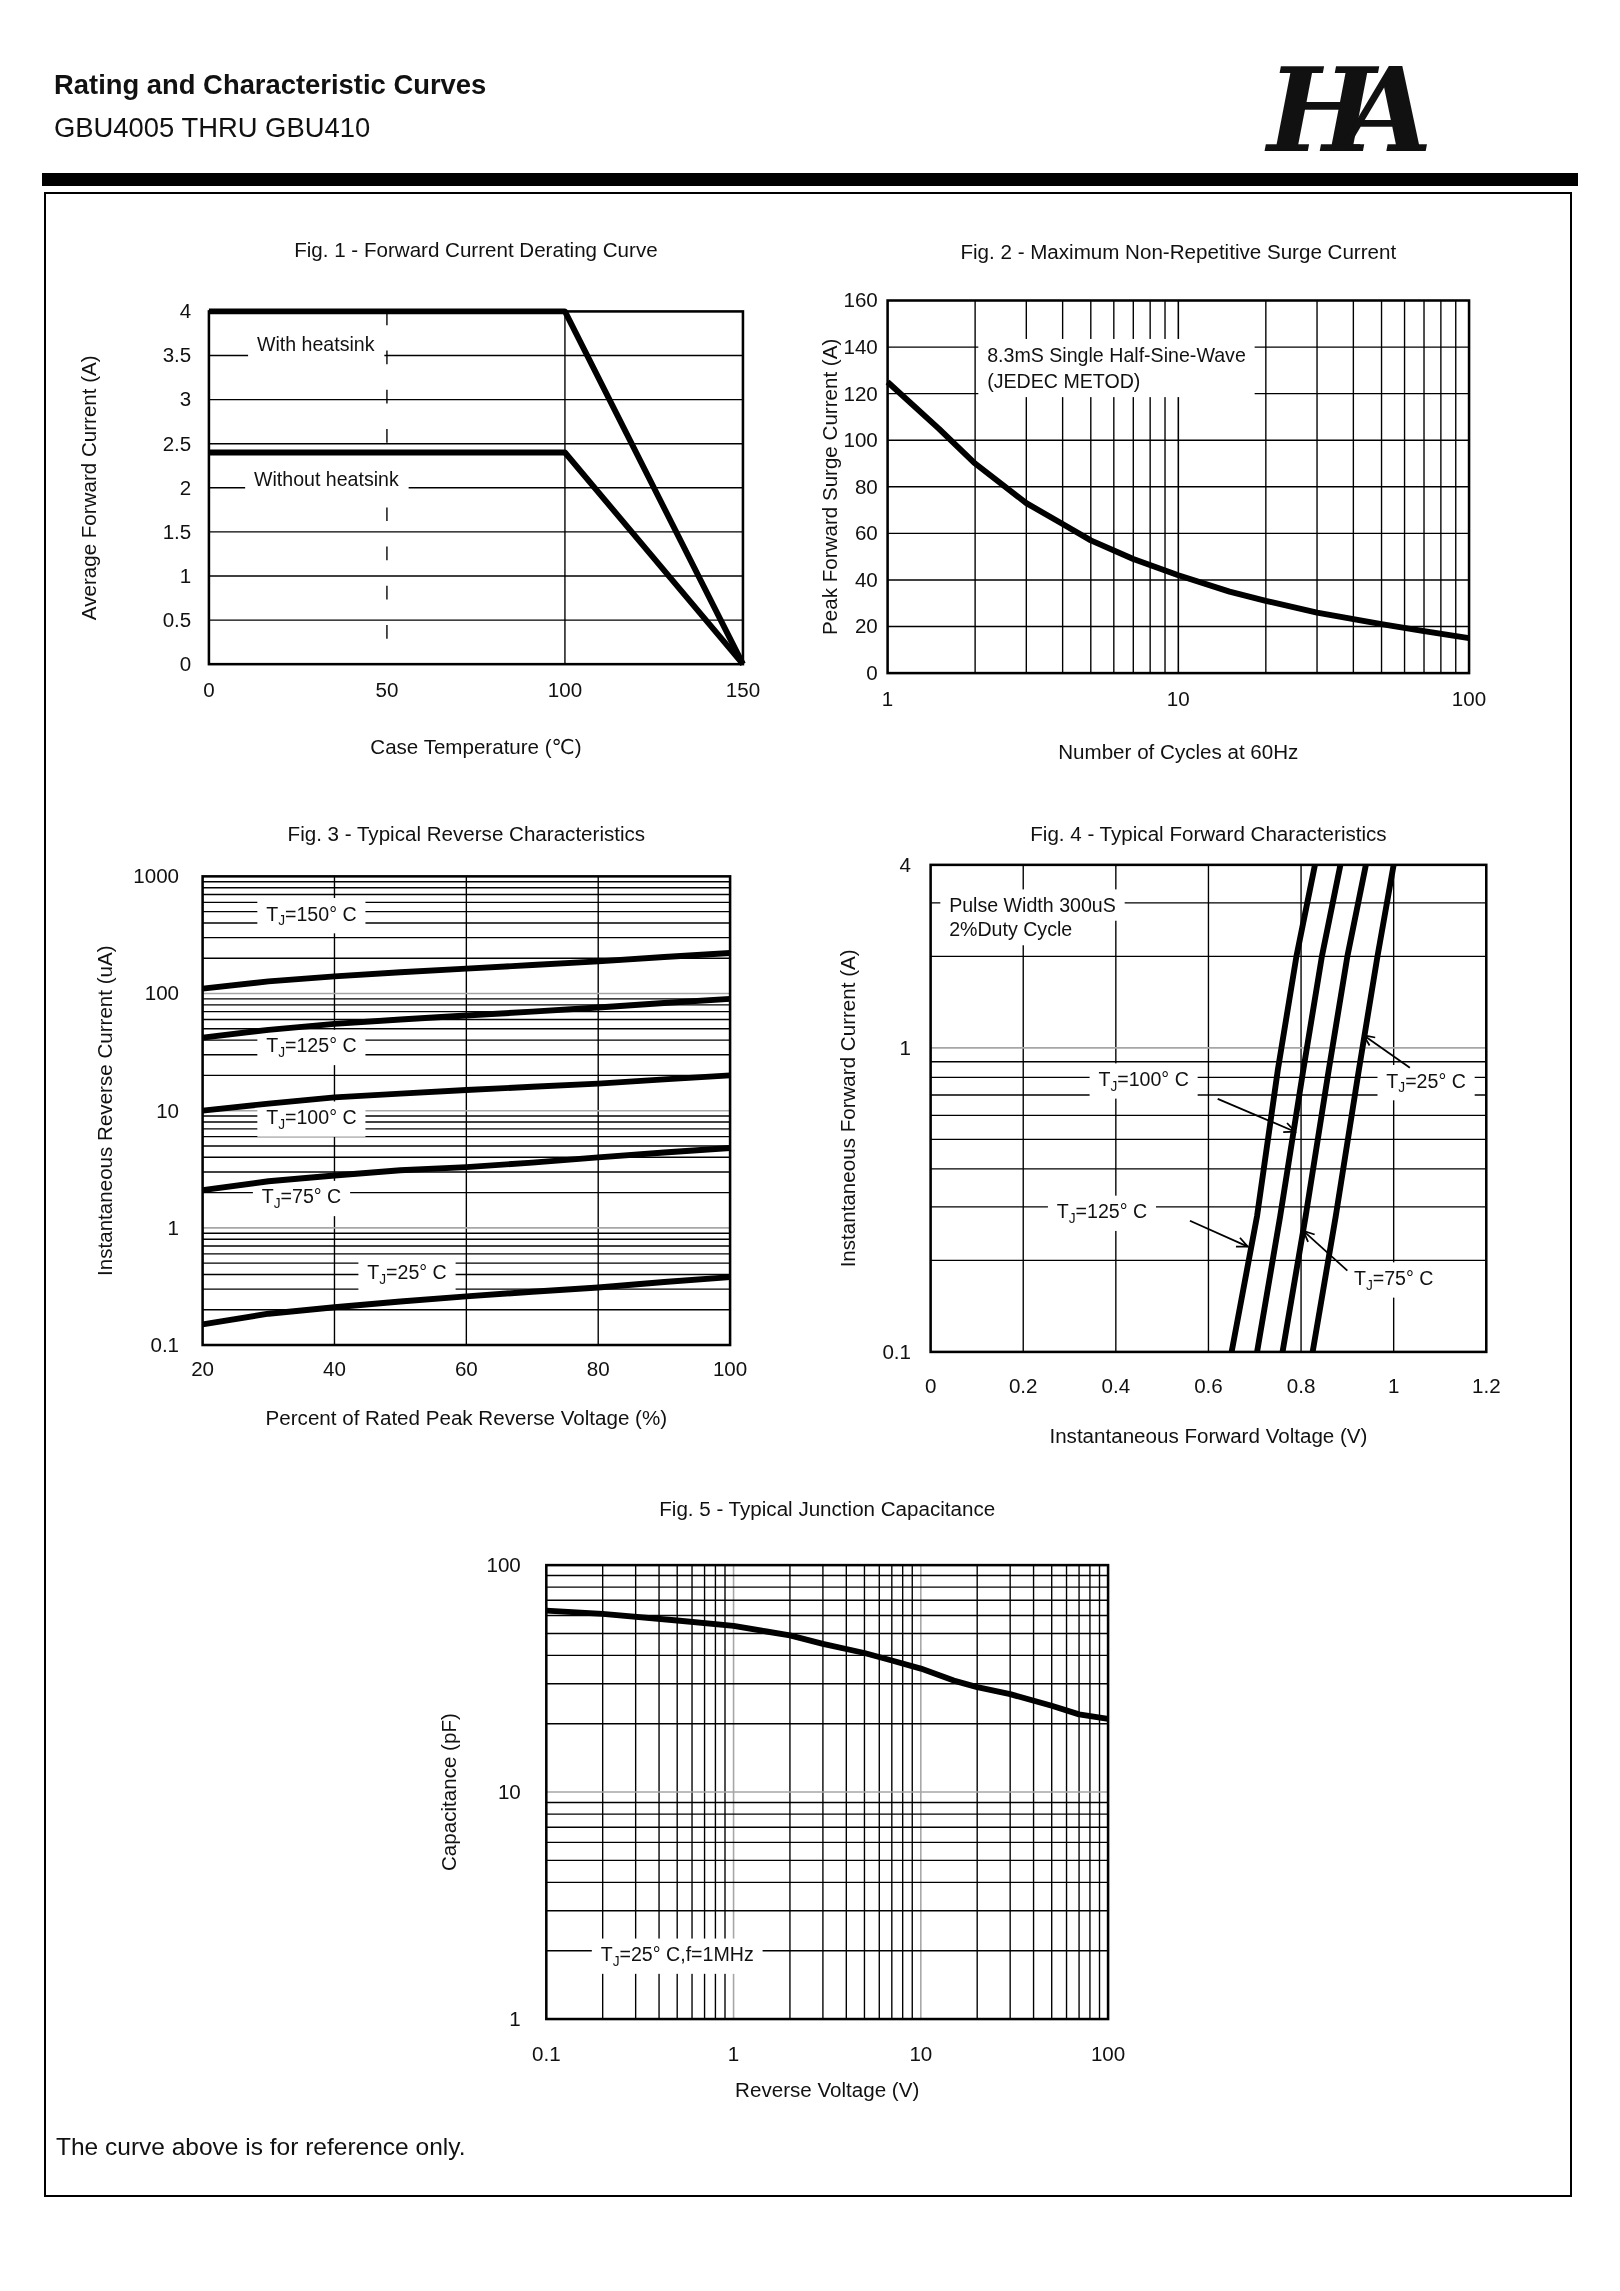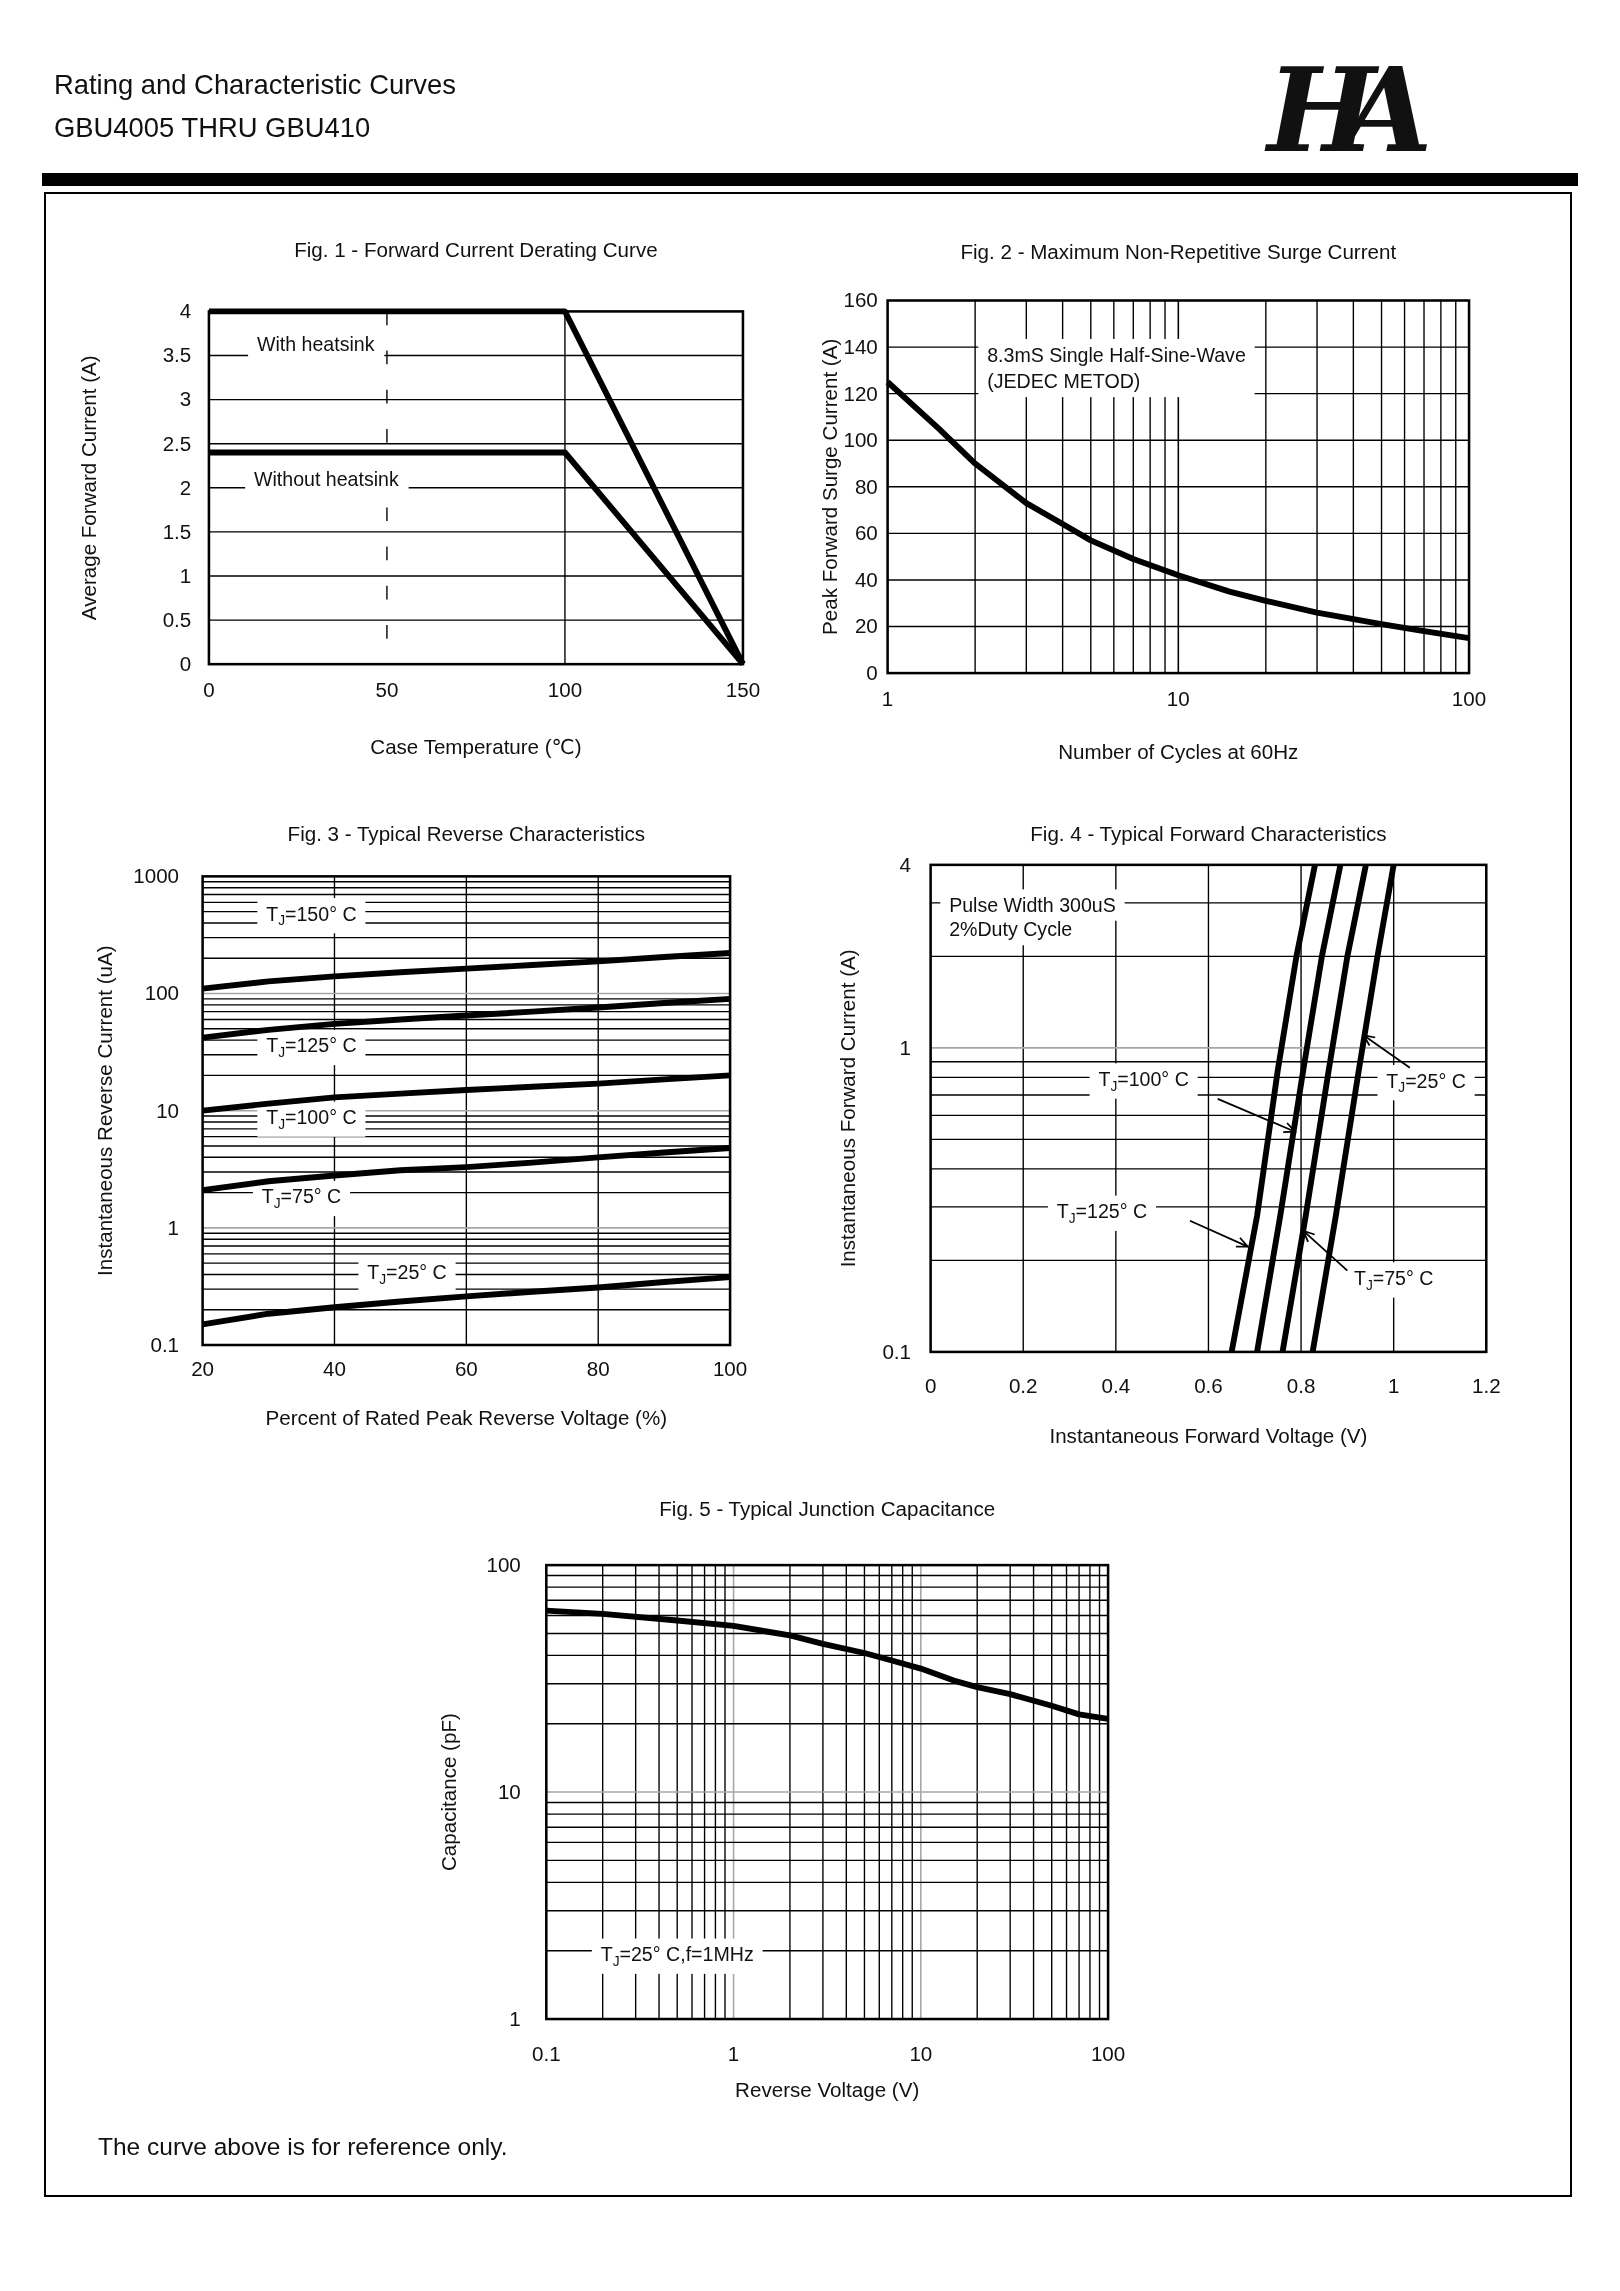--- a/index.html
+++ b/index.html
@@ -1,23 +1,23 @@
 <!DOCTYPE html>
 <html><head>
 <meta charset="utf-8">
 <style>
   html,body{margin:0;padding:0;background:#ffffff;}
   body{width:1620px;height:2292px;position:relative;font-family:"Liberation Sans","DejaVu Sans",sans-serif;color:#111;}
-  .hdr-line1{position:absolute;left:54px;top:69px;font-size:27.4px;font-weight:normal;letter-spacing:0px;}
+  .hdr-line1{position:absolute;left:54px;top:69px;font-size:27.4px;font-weight:bold;letter-spacing:0px;}
   .hdr-line2{position:absolute;left:54px;top:112px;font-size:27.4px;font-weight:normal;}
   .logo{position:absolute;left:1259px;top:41px;width:255px;height:132px;}
   .black-bar{position:absolute;left:42px;top:173px;width:1536px;height:12.7px;background:#000;}
   .frame{position:absolute;left:44px;top:192px;width:1528px;height:2005px;border:2.9px solid #000;box-sizing:border-box;background:#fff;}
   .figbox{position:absolute;}
-  .footer-note{position:absolute;left:56px;top:2133px;font-size:24.5px;color:#111;margin-left:42px;}
+  .footer-note{position:absolute;left:56px;top:2133px;font-size:24.5px;color:#111;}
   svg text{fill:#111;}
   .fig-title{font:21px "Liberation Sans","DejaVu Sans",sans-serif;}
   .axis-title{font:21px "Liberation Sans","DejaVu Sans",sans-serif;}
   .tick{font:21px "Liberation Sans","DejaVu Sans",sans-serif;}
   .plot-label{font:20px "Liberation Sans","DejaVu Sans",sans-serif;}
 </style>
 </head>
 <body>
 
 <div class="hdr-line1">Rating and Characteristic Curves</div>

